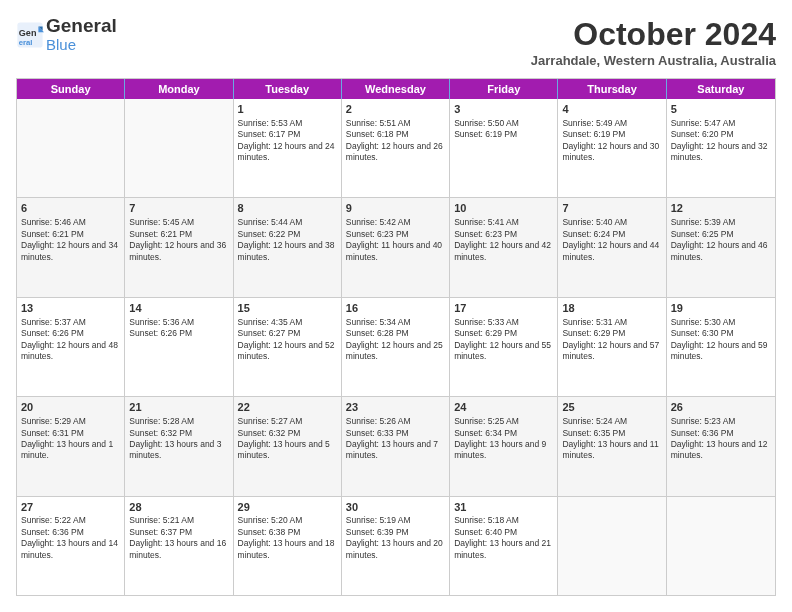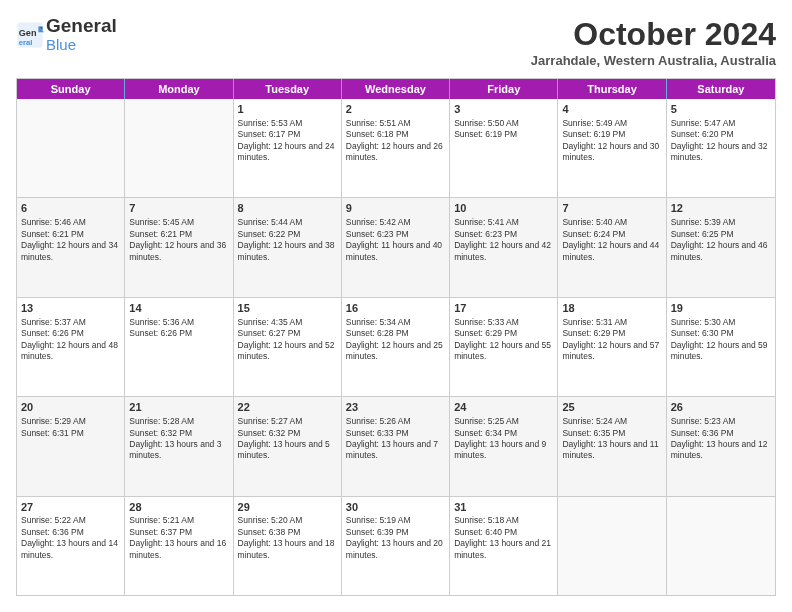--- a/index.html
+++ b/index.html
@@ -252,20 +252,21 @@
             <div>Sunrise: 5:30 AM</div>
             <div>Sunset: 6:30 PM</div>
             <div>Daylight: 12 hours and 59 minutes.</div>
           </div>
         </div>
         <div class="cal-row">
           <div class="cal-cell">
             <div class="day-num">20</div>
             <div>Sunrise: 5:29 AM</div>
             <div>Sunset: 6:31 PM</div>
+            <div>Daylight: 13 hours and 1 minute.</div>
           </div>
           <div class="cal-cell">
             <div class="day-num">21</div>
             <div>Sunrise: 5:28 AM</div>
             <div>Sunset: 6:32 PM</div>
             <div>Daylight: 13 hours and 3 minutes.</div>
           </div>
           <div class="cal-cell">
             <div class="day-num">22</div>
             <div>Sunrise: 5:27 AM</div>

